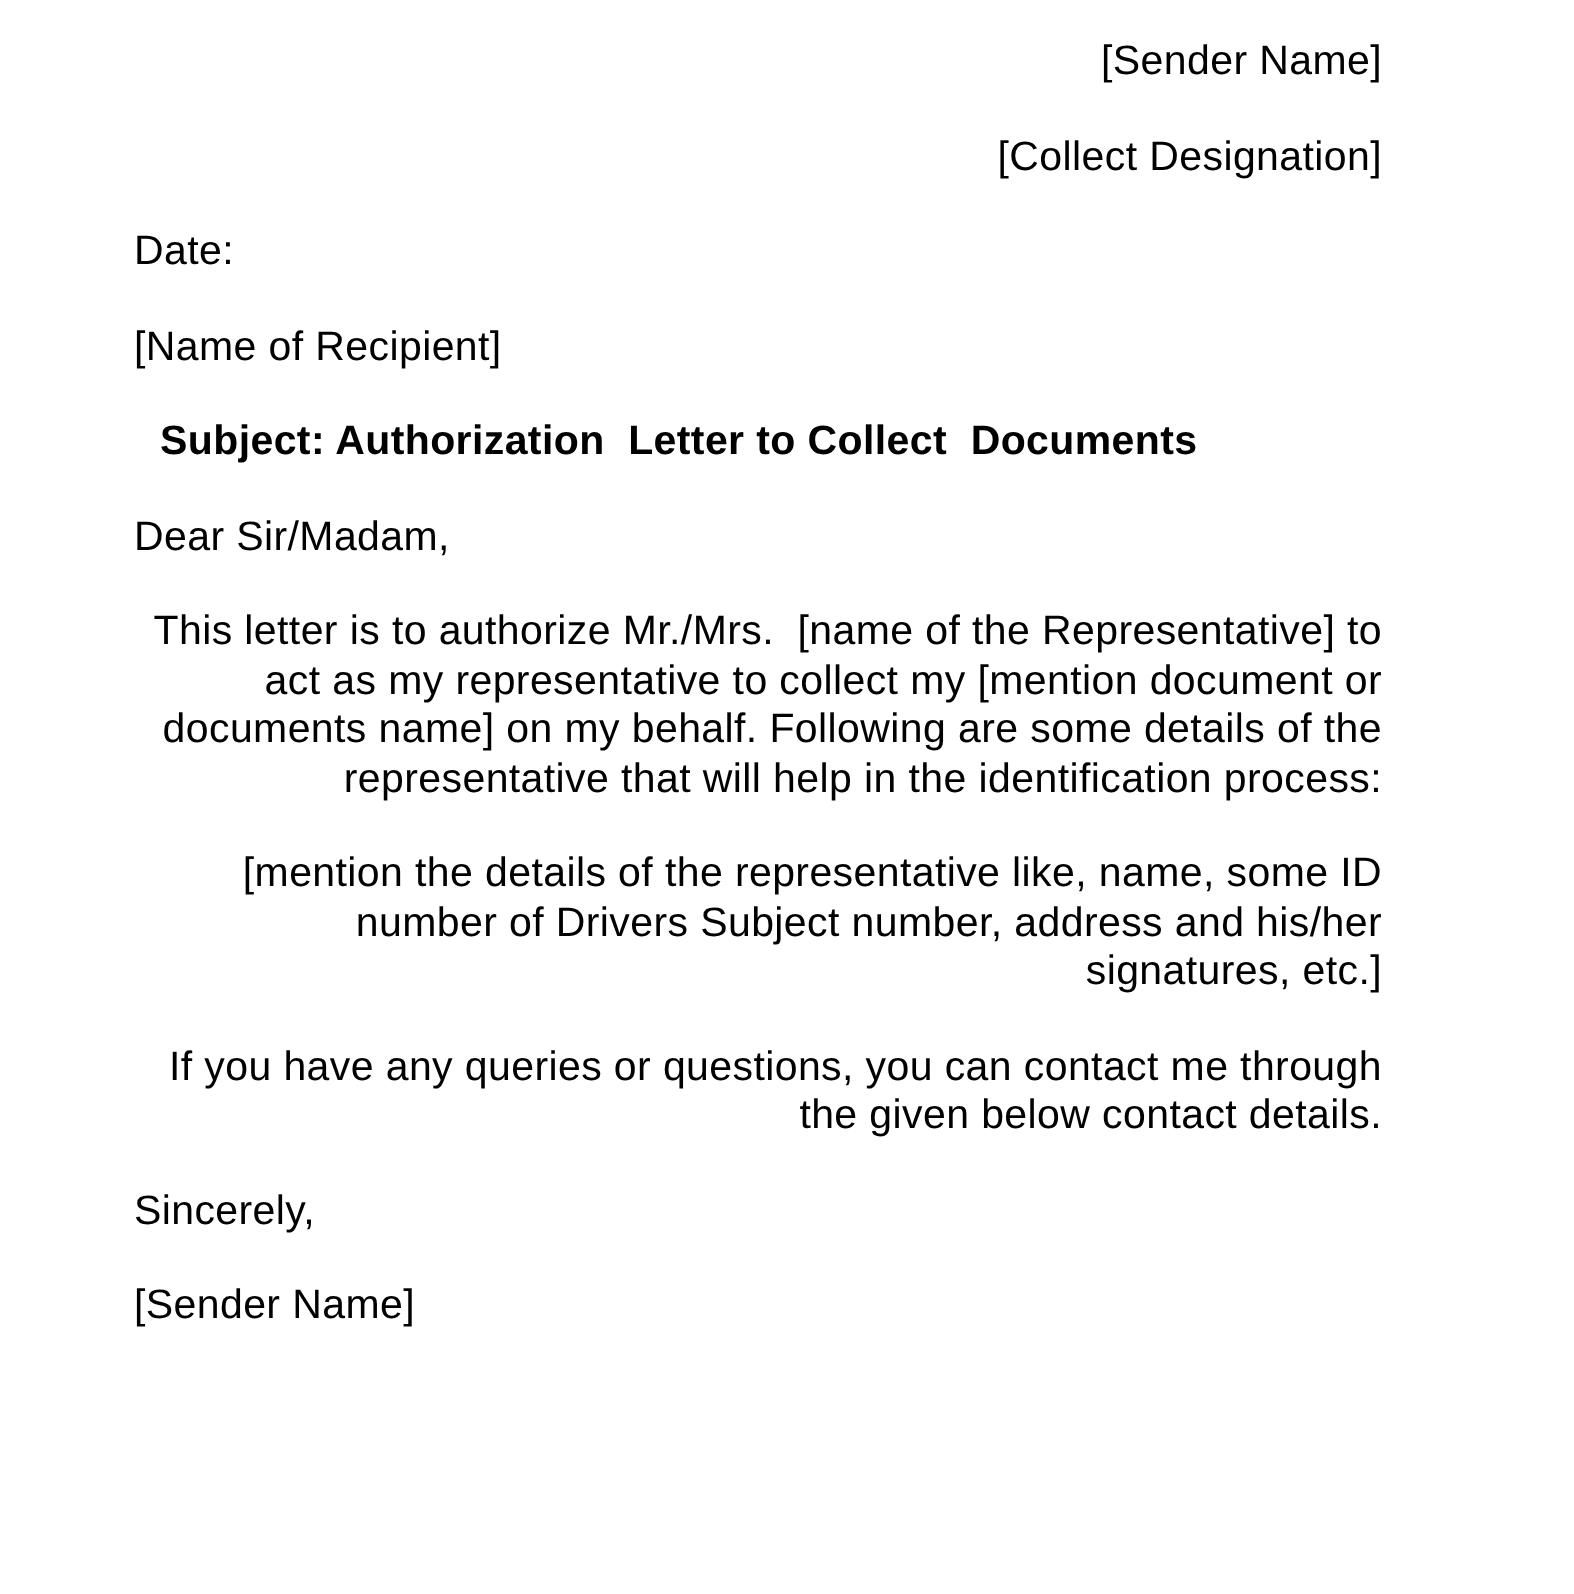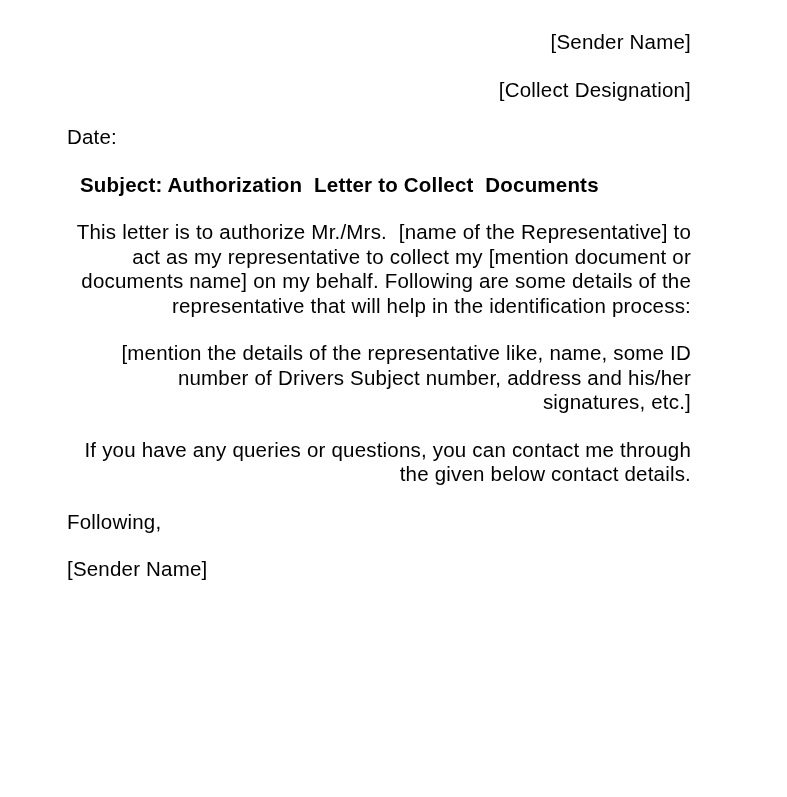--- a/index.html
+++ b/index.html
@@ -9,21 +9,21 @@
   }
   body {
     width: 787px;
     height: 797px;
     overflow: hidden;
   }
   .page {
     box-sizing: border-box;
     width: 787px;
     height: 797px;
-    padding: 30px 96px 20px 67px;
+    padding: 19px 96px 20px 67px;
     font-family: "Liberation Sans", "DejaVu Sans", sans-serif;
     font-size: 20.5px;
     line-height: 24.5px;
     letter-spacing: 0.2px;
     color: #000000;
     background: #ffffff;
   }
   .block {
     margin: 0 0 23px 0;
     white-space: pre;
@@ -42,34 +42,36 @@
 
 <div class="page">
 
   <div class="block align-right">[Sender Name]</div>
 
   <div class="block align-right">[Collect Designation]</div>
 
 
   <div class="block">Date:</div>
 
+  <div class="block">[Name of Recipient]</div>
 
 
   <div class="block bold">Subject: Authorization  Letter to Collect  Documents</div>
 
+  <div class="block">Dear Sir/Madam,</div>
 
   <p class="block">This letter is to authorize Mr./Mrs.  [name of the Representative] to
 act as my representative to collect my [mention document or
 documents name] on my behalf. Following are some details of the
 representative that will help in the identification process:</p>
 
   <p class="block">[mention the details of the representative like, name, some ID
 number of Drivers Subject number, address and his/her
 signatures, etc.]</p>
 
   <p class="block">If you have any queries or questions, you can contact me through
 the given below contact details.</p>
 
-  <div class="block">Following,</div>
+  <div class="block">Sincerely,</div>
 
   <div class="block">[Sender Name]</div>
 
 </div>
 
 </body></html>

